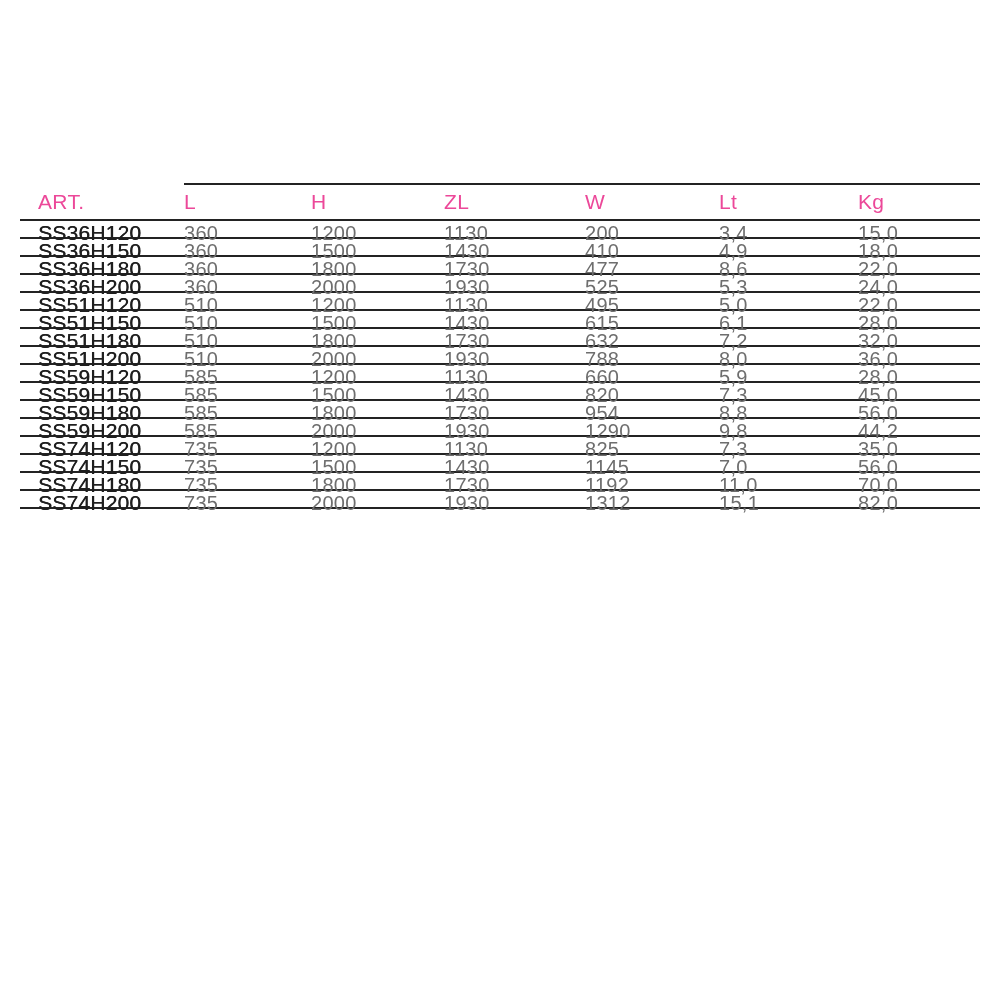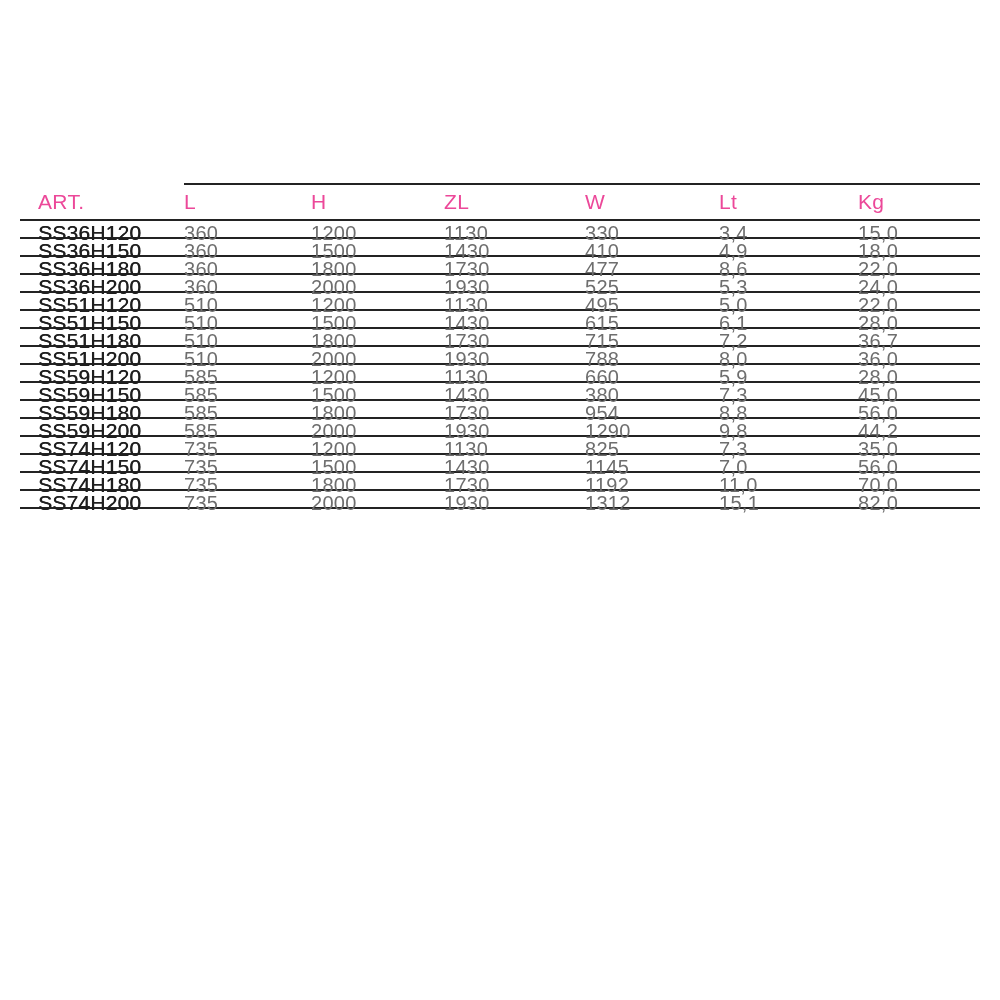--- a/index.html
+++ b/index.html
@@ -99,21 +99,21 @@
     <div class="unit-cell">Lt</div>
     <div class="unit-cell">Kg</div>
   </div>
 
   <div id="rows">
       <div class="grid data-row">
         <div class="art-cell cell-first">SS36H120</div>
         <div class="num-cell">360</div>
         <div class="num-cell">1200</div>
         <div class="num-cell">1130</div>
-        <div class="num-cell">330</div>
+        <div class="num-cell">200</div>
         <div class="num-cell">3,4</div>
         <div class="num-cell">15,0</div>
       </div>
       <div class="grid data-row">
         <div class="art-cell cell-first">SS36H150</div>
         <div class="num-cell">360</div>
         <div class="num-cell">1500</div>
         <div class="num-cell">1430</div>
         <div class="num-cell">410</div>
         <div class="num-cell">4,9</div>
@@ -153,23 +153,23 @@
         <div class="num-cell">1430</div>
         <div class="num-cell">615</div>
         <div class="num-cell">6,1</div>
         <div class="num-cell">28,0</div>
       </div>
       <div class="grid data-row">
         <div class="art-cell cell-first">SS51H180</div>
         <div class="num-cell">510</div>
         <div class="num-cell">1800</div>
         <div class="num-cell">1730</div>
-        <div class="num-cell">715</div>
+        <div class="num-cell">632</div>
         <div class="num-cell">7,2</div>
-        <div class="num-cell">36,7</div>
+        <div class="num-cell">32,0</div>
       </div>
       <div class="grid data-row">
         <div class="art-cell cell-first">SS51H200</div>
         <div class="num-cell">510</div>
         <div class="num-cell">2000</div>
         <div class="num-cell">1930</div>
         <div class="num-cell">788</div>
         <div class="num-cell">8,0</div>
         <div class="num-cell">36,0</div>
       </div>
@@ -180,21 +180,21 @@
         <div class="num-cell">1130</div>
         <div class="num-cell">660</div>
         <div class="num-cell">5,9</div>
         <div class="num-cell">28,0</div>
       </div>
       <div class="grid data-row">
         <div class="art-cell cell-first">SS59H150</div>
         <div class="num-cell">585</div>
         <div class="num-cell">1500</div>
         <div class="num-cell">1430</div>
-        <div class="num-cell">380</div>
+        <div class="num-cell">820</div>
         <div class="num-cell">7,3</div>
         <div class="num-cell">45,0</div>
       </div>
       <div class="grid data-row">
         <div class="art-cell cell-first">SS59H180</div>
         <div class="num-cell">585</div>
         <div class="num-cell">1800</div>
         <div class="num-cell">1730</div>
         <div class="num-cell">954</div>
         <div class="num-cell">8,8</div>

